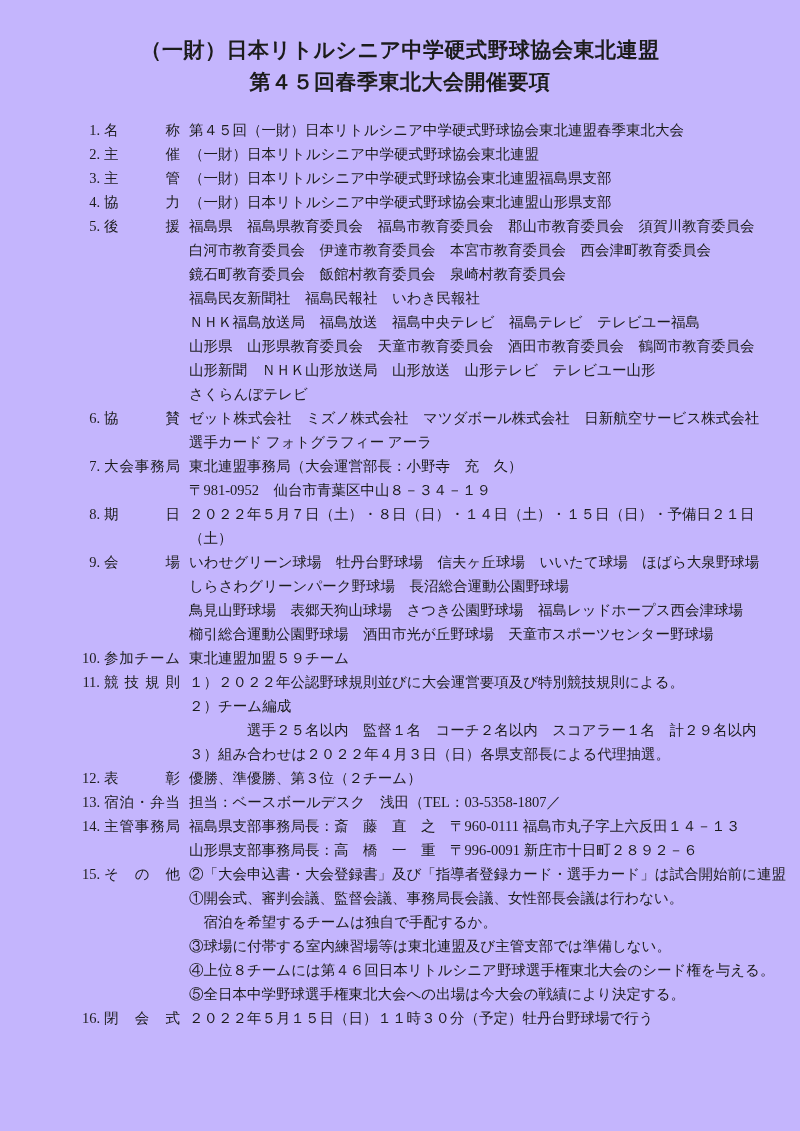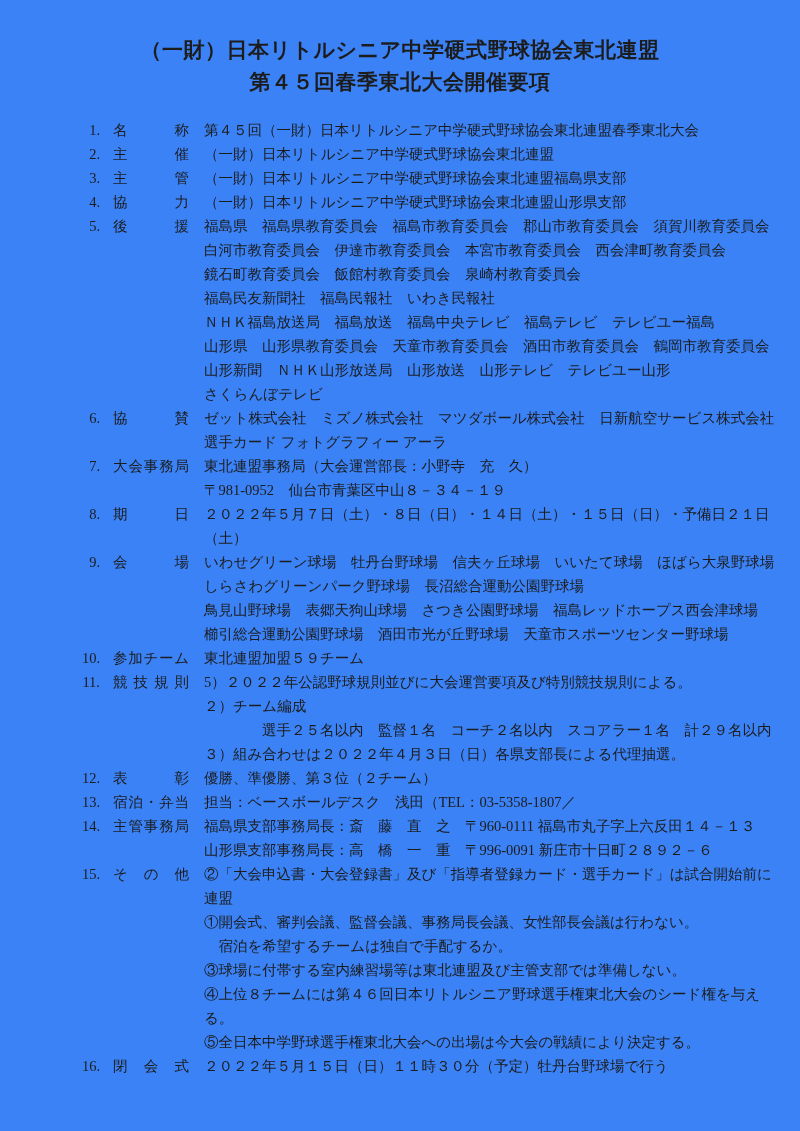--- a/index.html
+++ b/index.html
@@ -4,21 +4,21 @@
 <style>
   html, body {
     margin: 0;
     padding: 0;
     background: #ffffff;
   }
   .page {
     position: relative;
     width: 800px;
     height: 1131px;
-    background: #3b82f6;
+    background: #c4b5fd;
     color: #1c1c1c;
     font-family: "Liberation Serif", "DejaVu Serif", serif;
     font-size: 14.5px;
     line-height: 24px;
     box-sizing: border-box;
     padding: 34px 14px 16px 76px;
     overflow: hidden;
   }
   .doc-header {
     margin: 0 -14px 20px -76px; 
@@ -37,28 +37,28 @@
   }
   .num {
     flex: none;
     width: 24px;
     text-align: right;
     white-space: nowrap;
   }
   .label {
     flex: none;
     width: 76px;
-    margin-left: 13px;
+    margin-left: 4px;
     text-align: justify;
     text-align-last: justify;
     -moz-text-align-last: justify;
   }
   .content {
     flex: 1;
-    margin-left: 15px;
+    margin-left: 9px;
     white-space: pre-wrap;
     word-break: break-all;
   }
   .line {
     min-height: 24px;
   }
 </style>
 </head>
 <body>
 
@@ -125,21 +125,21 @@
 
   <div class="row">
     <span class="num">10.</span>
     <span class="label">参加チーム</span>
     <div class="content"><div class="line">東北連盟加盟５９チーム</div></div>
   </div>
 
   <div class="row">
     <span class="num">11.</span>
     <span class="label">競技規則</span>
-    <div class="content"><div class="line">5）２０２２年公認野球規則並びに大会運営要項及び特別競技規則による。</div><div class="line">２）チーム編成</div><div class="line">　　　　選手２５名以内　監督１名　コーチ２名以内　スコアラー１名　計２９名以内</div><div class="line">３）組み合わせは２０２２年４月３日（日）各県支部長による代理抽選。</div></div>
+    <div class="content"><div class="line">１）２０２２年公認野球規則並びに大会運営要項及び特別競技規則による。</div><div class="line">２）チーム編成</div><div class="line">　　　　選手２５名以内　監督１名　コーチ２名以内　スコアラー１名　計２９名以内</div><div class="line">３）組み合わせは２０２２年４月３日（日）各県支部長による代理抽選。</div></div>
   </div>
 
   <div class="row">
     <span class="num">12.</span>
     <span class="label">表彰</span>
     <div class="content"><div class="line">優勝、準優勝、第３位（２チーム）</div></div>
   </div>
 
   <div class="row">
     <span class="num">13.</span>

